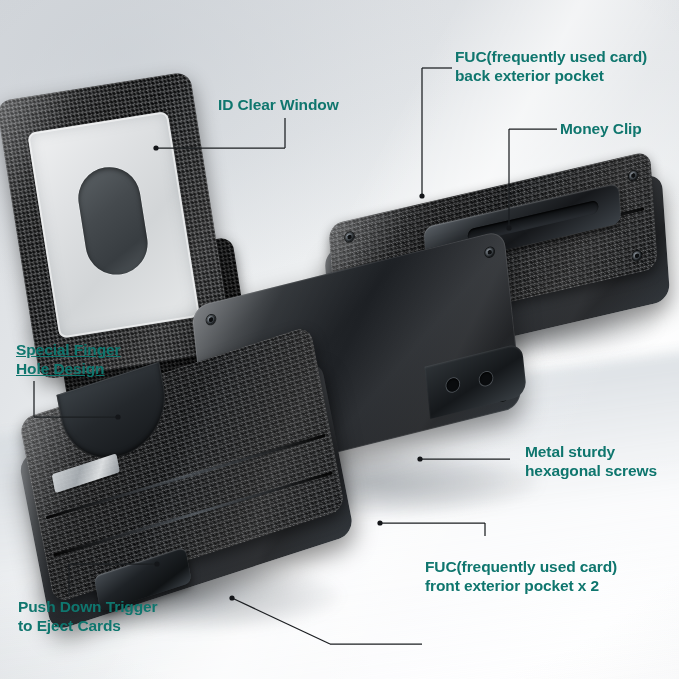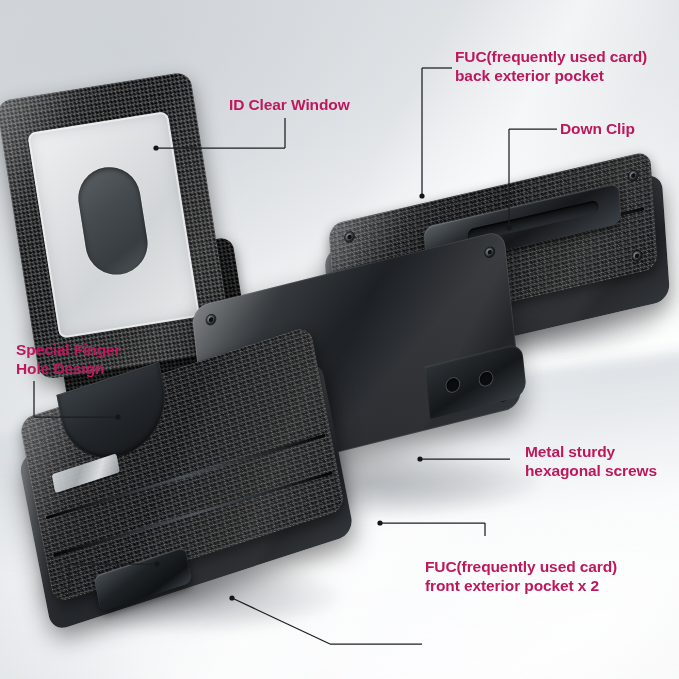--- a/index.html
+++ b/index.html
@@ -70,21 +70,21 @@
     background:radial-gradient(circle at 34% 30%, #9aa2aa 0%, #5b6268 38%, #24282c 72%, #14171a 100%);
     box-shadow:0 0 0 1px rgba(10,12,14,.8), inset 0 0 2px rgba(0,0,0,.9);
   }
   .screw::after{
     content:"";position:absolute;left:2px;top:2px;width:5px;height:5px;
     background:#0d0f11;
     clip-path:polygon(50% 0%,93% 25%,93% 75%,50% 100%,7% 75%,7% 25%);
   }
 
   
-  .ann{position:absolute;color:#be185d;font-weight:bold;font-size:15.5px;line-height:1.22;letter-spacing:-.1px;white-space:pre-line;}
+  .ann{position:absolute;color:#0f766e;font-weight:bold;font-size:15.5px;line-height:1.22;letter-spacing:-.1px;white-space:pre-line;}
   .lead{position:absolute;pointer-events:none;overflow:visible;}
   .lead line{stroke:#1b1e21;stroke-width:1.25;}
   .lead circle{fill:#141619;}
 </style>
 </head>
 <body>
 
 <div id="stage">
 
   <div class="bg bg-base"></div>
@@ -214,31 +214,33 @@
 
     <line x1="69" y1="596" x2="69" y2="564"></line>
     <line x1="69" y1="564" x2="157" y2="564"></line>
     <circle cx="157" cy="564" r="2.6"></circle>
 
     <line x1="422" y1="644" x2="330" y2="644"></line>
     <line x1="330" y1="644" x2="232" y2="598"></line>
     <circle cx="232" cy="598" r="2.6"></circle>
   </svg>
 
-  <div class="ann" style="left:229px;top:96px;">ID Clear Window</div>
+  <div class="ann" style="left:218px;top:96px;">ID Clear Window</div>
 
   <div class="ann" style="left:455px;top:48px;">FUC(frequently used card)
 back exterior pocket</div>
 
-  <div class="ann" style="left:560px;top:120px;">Down Clip</div>
-
-  <div class="ann" style="left:16px;top:341px;">Special Finger
+  <div class="ann" style="left:560px;top:120px;">Money Clip</div>
+
+  <div class="ann" style="left:16px;top:341px;text-decoration:underline;">Special Finger
 Hole Design</div>
 
   <div class="ann" style="left:513px;top:443px;margin-left:12px;">Metal sturdy
 hexagonal screws</div>
 
   <div class="ann" style="left:425px;top:558px;">FUC(frequently used card)
 front exterior pocket x 2</div>
 
+  <div class="ann" style="left:18px;top:598px;">Push Down Trigger
+to Eject Cards</div>
 
 
 </div>
 
 </body></html>

